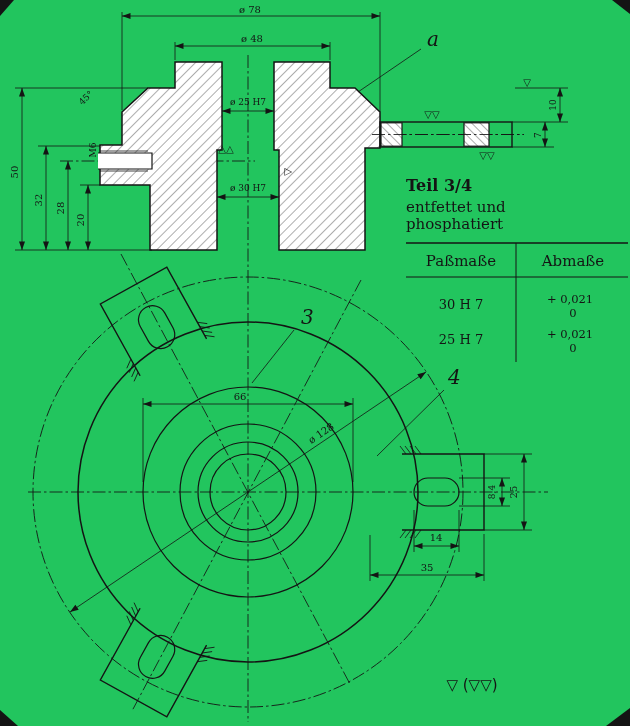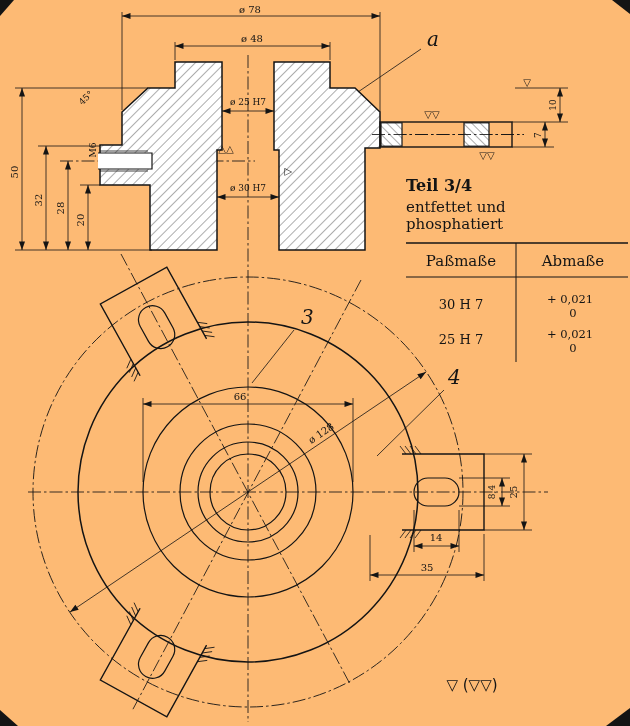--- a/index.html
+++ b/index.html
@@ -1,17 +1,17 @@
 <!DOCTYPE html>
 <html><head>
 <meta charset="utf-8">
 <style>
   html,body{margin:0;padding:0;background:#ffffff;}
   body{font-family:"DejaVu Serif",serif;}
-  #stage{width:630px;height:726px;position:relative;background:#fdba74;}
+  #stage{width:630px;height:726px;position:relative;background:#22c55e;}
   svg{display:block;}
   text{fill:#141414;}
   .t-dim{font:10px "DejaVu Serif",serif;}
   .t-dim-s{font:9px "DejaVu Serif",serif;}
   .t-label{font:italic 20px "DejaVu Serif",serif;}
   .t-note-bold{font:bold 16px "DejaVu Serif",serif;}
   .t-note{font:15px "DejaVu Serif",serif;}
   .t-table-h{font:15px "DejaVu Serif",serif;}
   .t-table{font:13px "DejaVu Serif",serif;}
   .t-tol{font:11.5px "DejaVu Serif",serif;}

